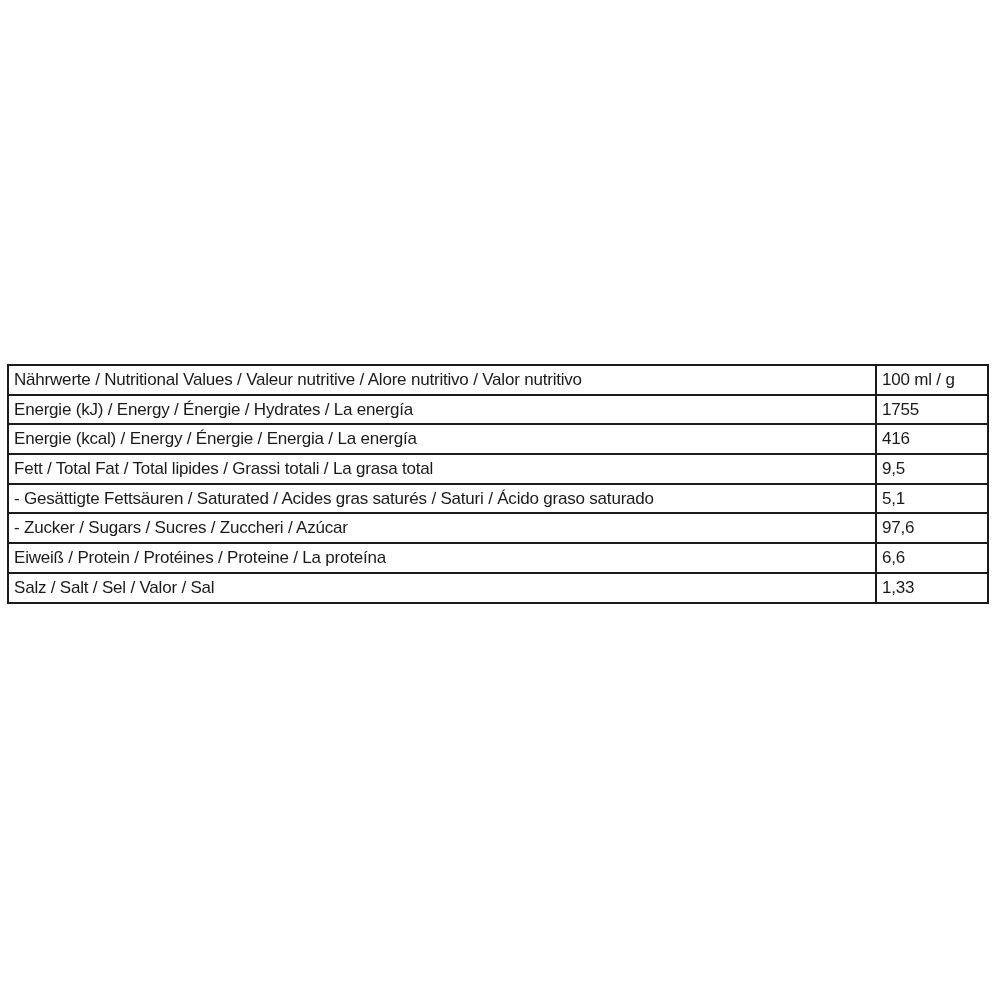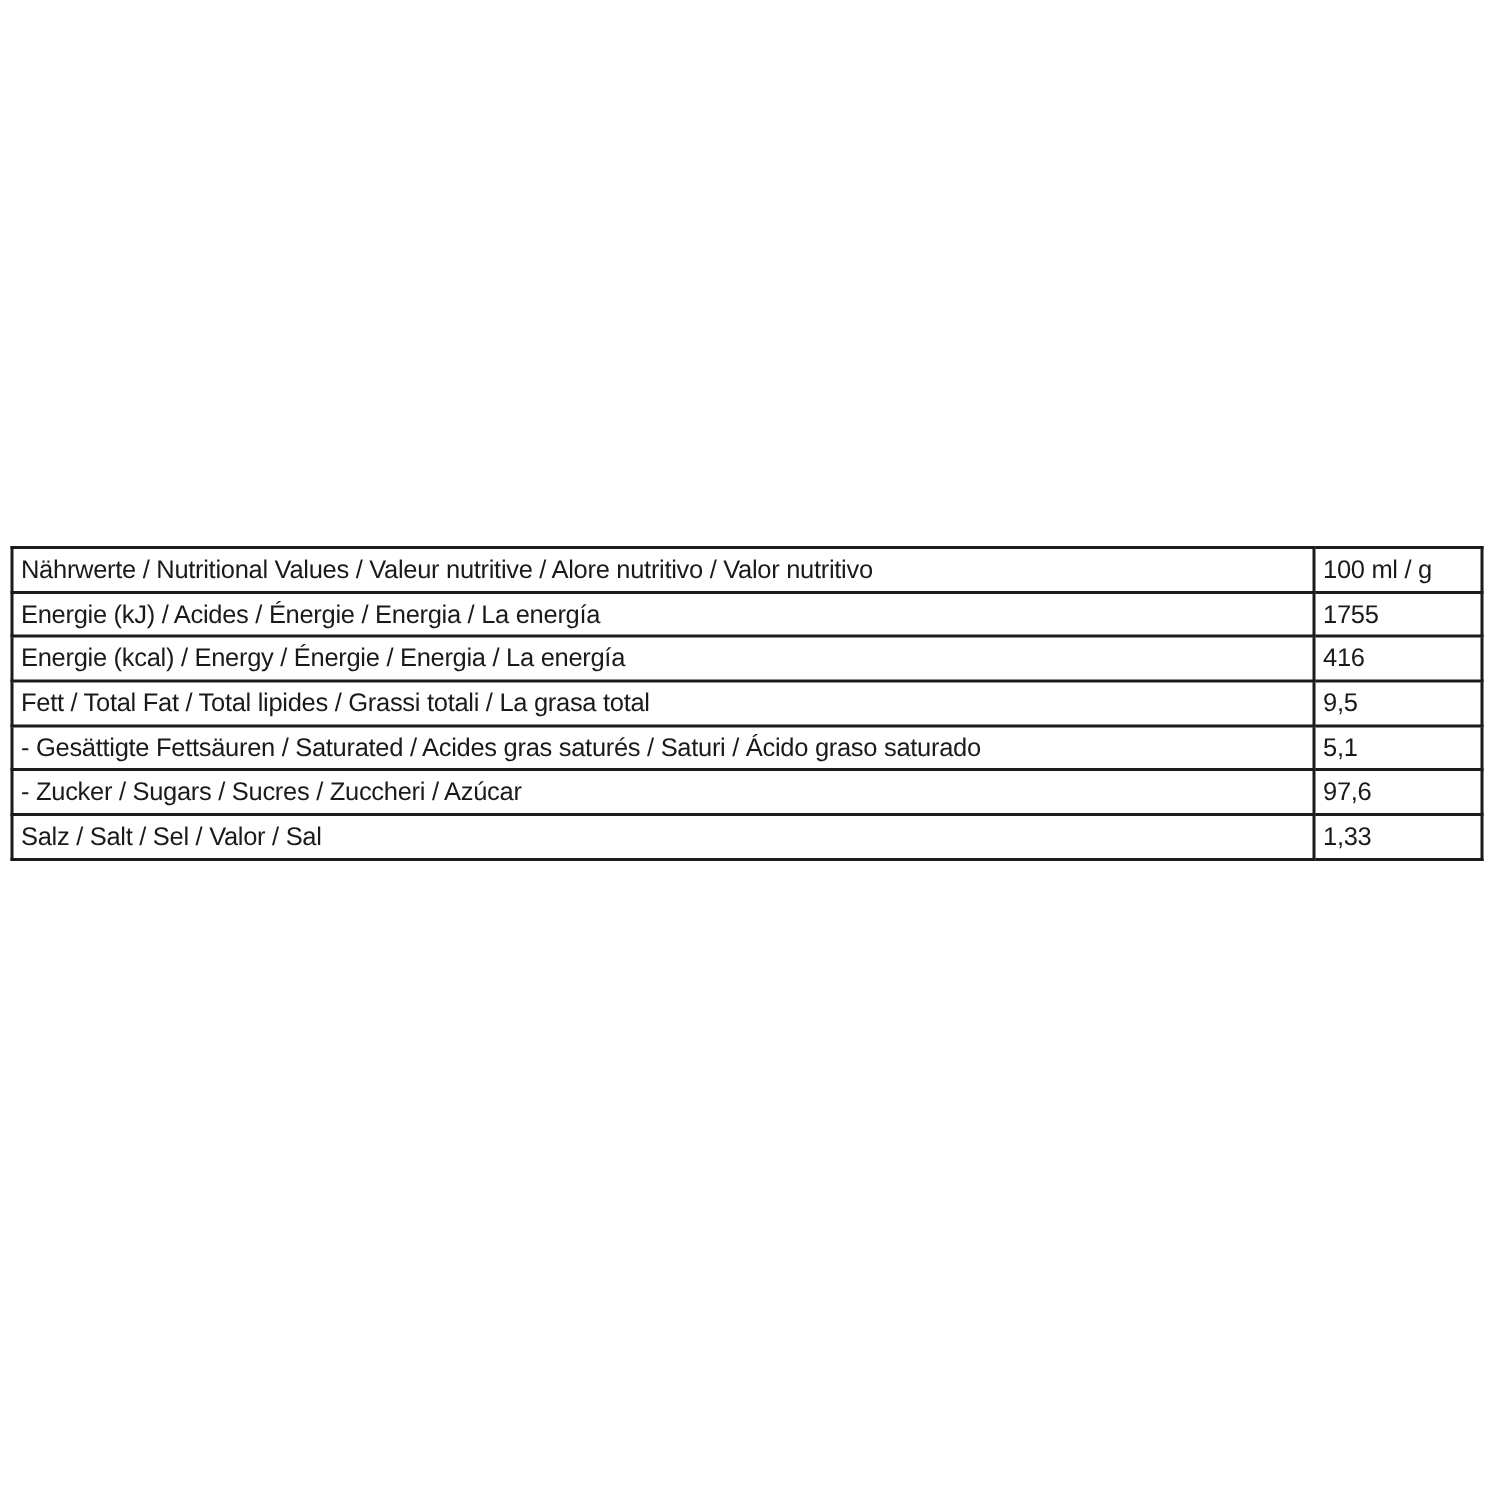--- a/index.html
+++ b/index.html
@@ -53,38 +53,42 @@
       <col class="value-col">
     </colgroup>
     <thead>
       <tr>
         <th>Nährwerte / Nutritional Values / Valeur nutritive / Alore nutritivo / Valor nutritivo</th>
         <th>100 ml / g</th>
       </tr>
     </thead>
     <tbody id="table-body">
         <tr>
-          <td>Energie (kJ) / Acides / Énergie / Energia / La energía</td>
+          <td>Energie (kJ) / Energy / Énergie / Hydrates / La energía</td>
           <td>1755</td>
         </tr>
         <tr>
           <td>Energie (kcal) / Energy / Énergie / Energia / La energía</td>
           <td>416</td>
         </tr>
         <tr>
           <td>Fett / Total Fat / Total lipides / Grassi totali / La grasa total</td>
           <td>9,5</td>
         </tr>
         <tr>
           <td>- Gesättigte Fettsäuren / Saturated / Acides gras saturés / Saturi / Ácido graso saturado</td>
           <td>5,1</td>
         </tr>
         <tr>
           <td>- Zucker / Sugars / Sucres / Zuccheri / Azúcar</td>
           <td>97,6</td>
         </tr>
         <tr>
+          <td>Eiweiß / Protein / Protéines / Proteine / La proteína</td>
+          <td>6,6</td>
+        </tr>
+        <tr>
           <td>Salz / Salt / Sel / Valor / Sal</td>
           <td>1,33</td>
         </tr>
       </tbody>
   </table>
 </div>
 
 </body></html>

